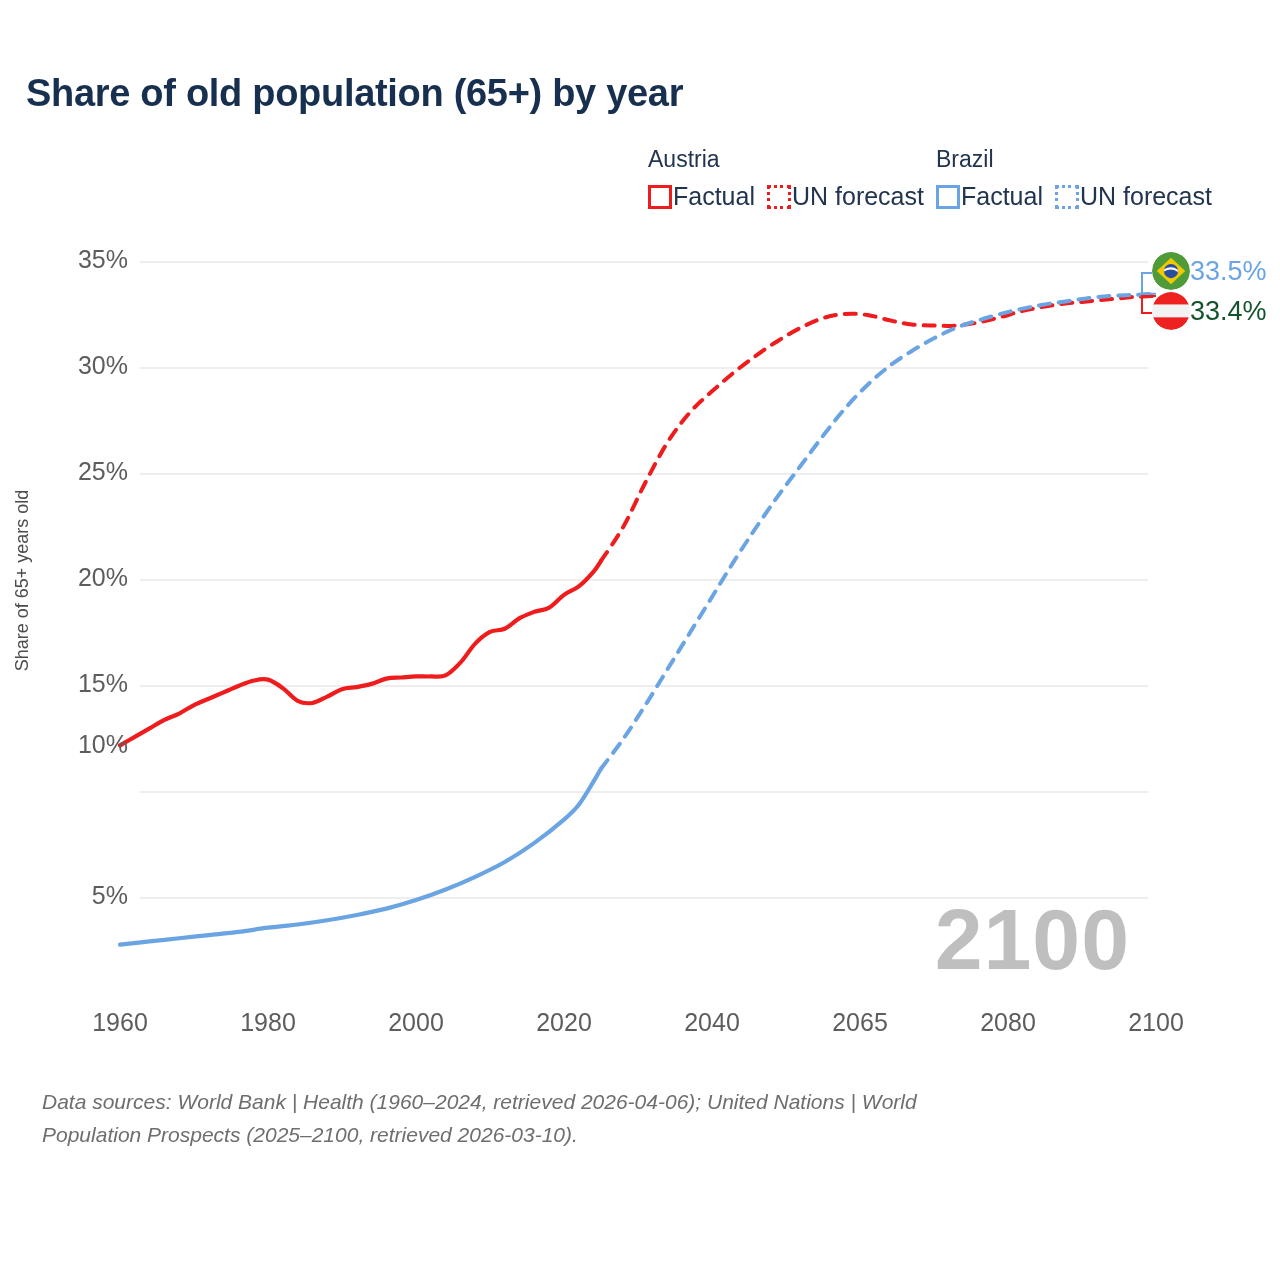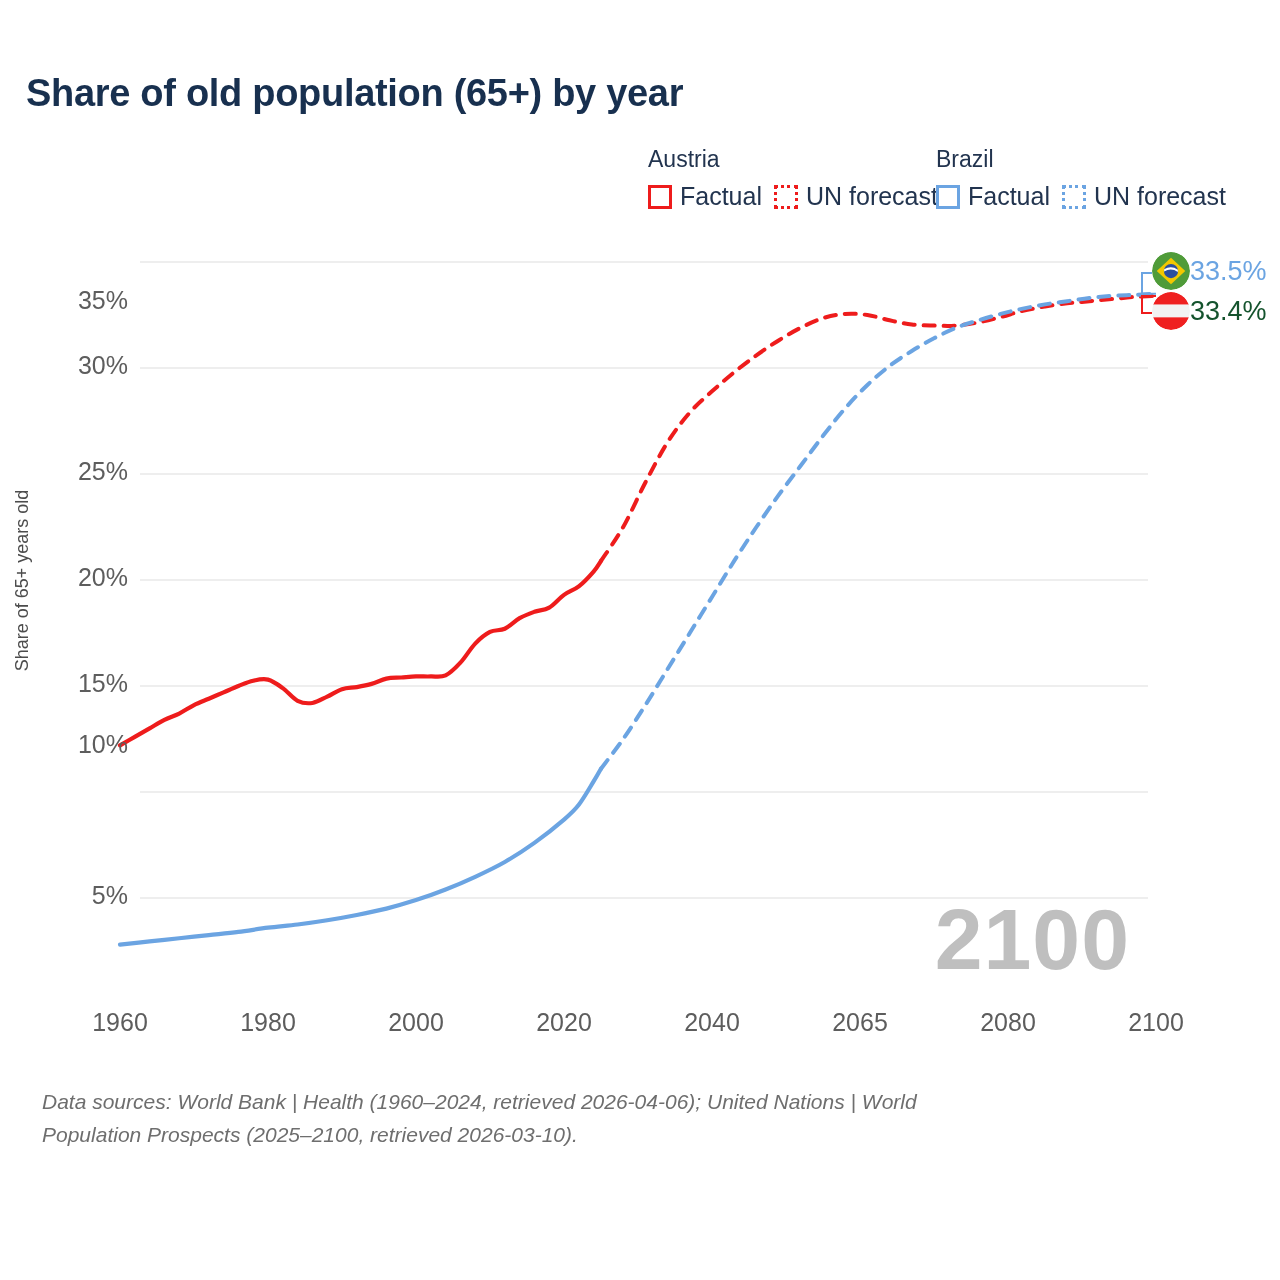--- a/index.html
+++ b/index.html
@@ -58,21 +58,21 @@
   .legend-items {
     margin-top: 8px;
     display: flex;
     align-items: center;
     gap: 12px;
     white-space: nowrap;
   }
   .legend-entry {
     display: flex;
     align-items: center;
-    gap: 8px;
+    gap: 1px;
   }
   .swatch {
     width: 24px;
     height: 24px;
     box-sizing: border-box;
     background: #ffffff;
   }
   .swatch.solid-red    { border: 3px solid #ee1c1c; }
   .swatch.dotted-red   { border: 3px dotted #ee1c1c; }
   .swatch.solid-blue   { border: 3px solid #6ba4e2; }
@@ -219,21 +219,21 @@
 
   <div class="y-axis-title">Share of 65+ years old</div>
 
   <div id="y-tick-layer">
       <div class="tick-label y-tick" style="left: 38px; top: 881px;">5%</div>
       <div class="tick-label y-tick" style="left: 38px; top: 730px;">10%</div>
       <div class="tick-label y-tick" style="left: 38px; top: 669px;">15%</div>
       <div class="tick-label y-tick" style="left: 38px; top: 563px;">20%</div>
       <div class="tick-label y-tick" style="left: 38px; top: 457px;">25%</div>
       <div class="tick-label y-tick" style="left: 38px; top: 351px;">30%</div>
-      <div class="tick-label y-tick" style="left: 38px; top: 245px; margin-top: 41px;">35%</div>
+      <div class="tick-label y-tick" style="left: 38px; top: 245px;">35%</div>
     </div>
   <div id="x-tick-layer">
       <div class="tick-label x-tick" style="left: 60px; top: 1008px;">1960</div>
       <div class="tick-label x-tick" style="left: 208px; top: 1008px;">1980</div>
       <div class="tick-label x-tick" style="left: 356px; top: 1008px;">2000</div>
       <div class="tick-label x-tick" style="left: 504px; top: 1008px;">2020</div>
       <div class="tick-label x-tick" style="left: 652px; top: 1008px;">2040</div>
       <div class="tick-label x-tick" style="left: 800px; top: 1008px;">2065</div>
       <div class="tick-label x-tick" style="left: 948px; top: 1008px;">2080</div>
       <div class="tick-label x-tick" style="left: 1096px; top: 1008px;">2100</div>

